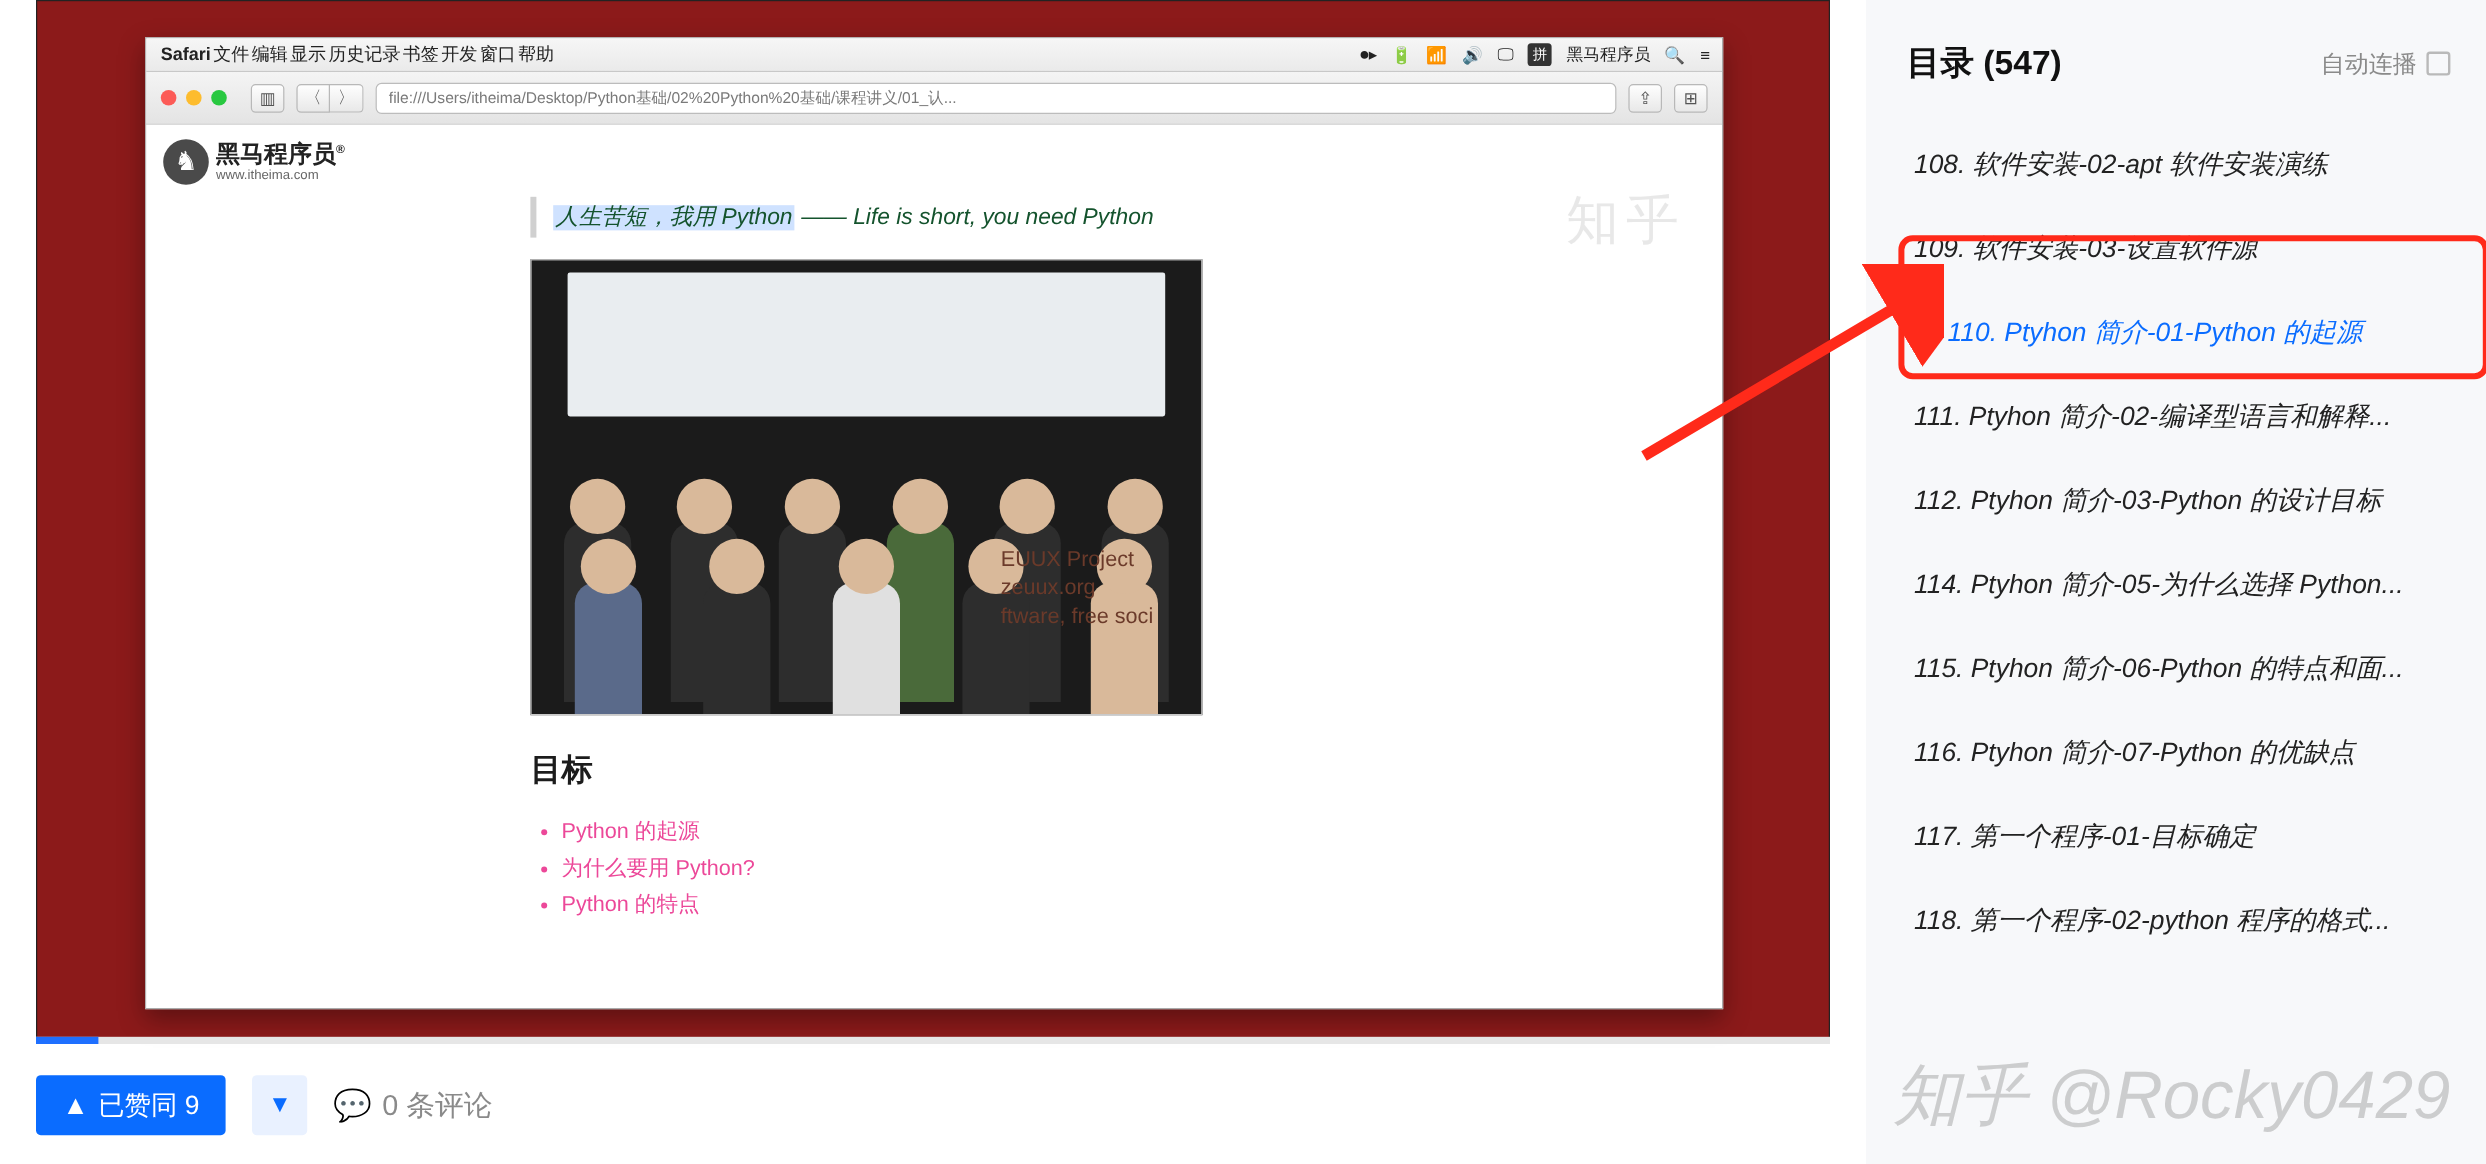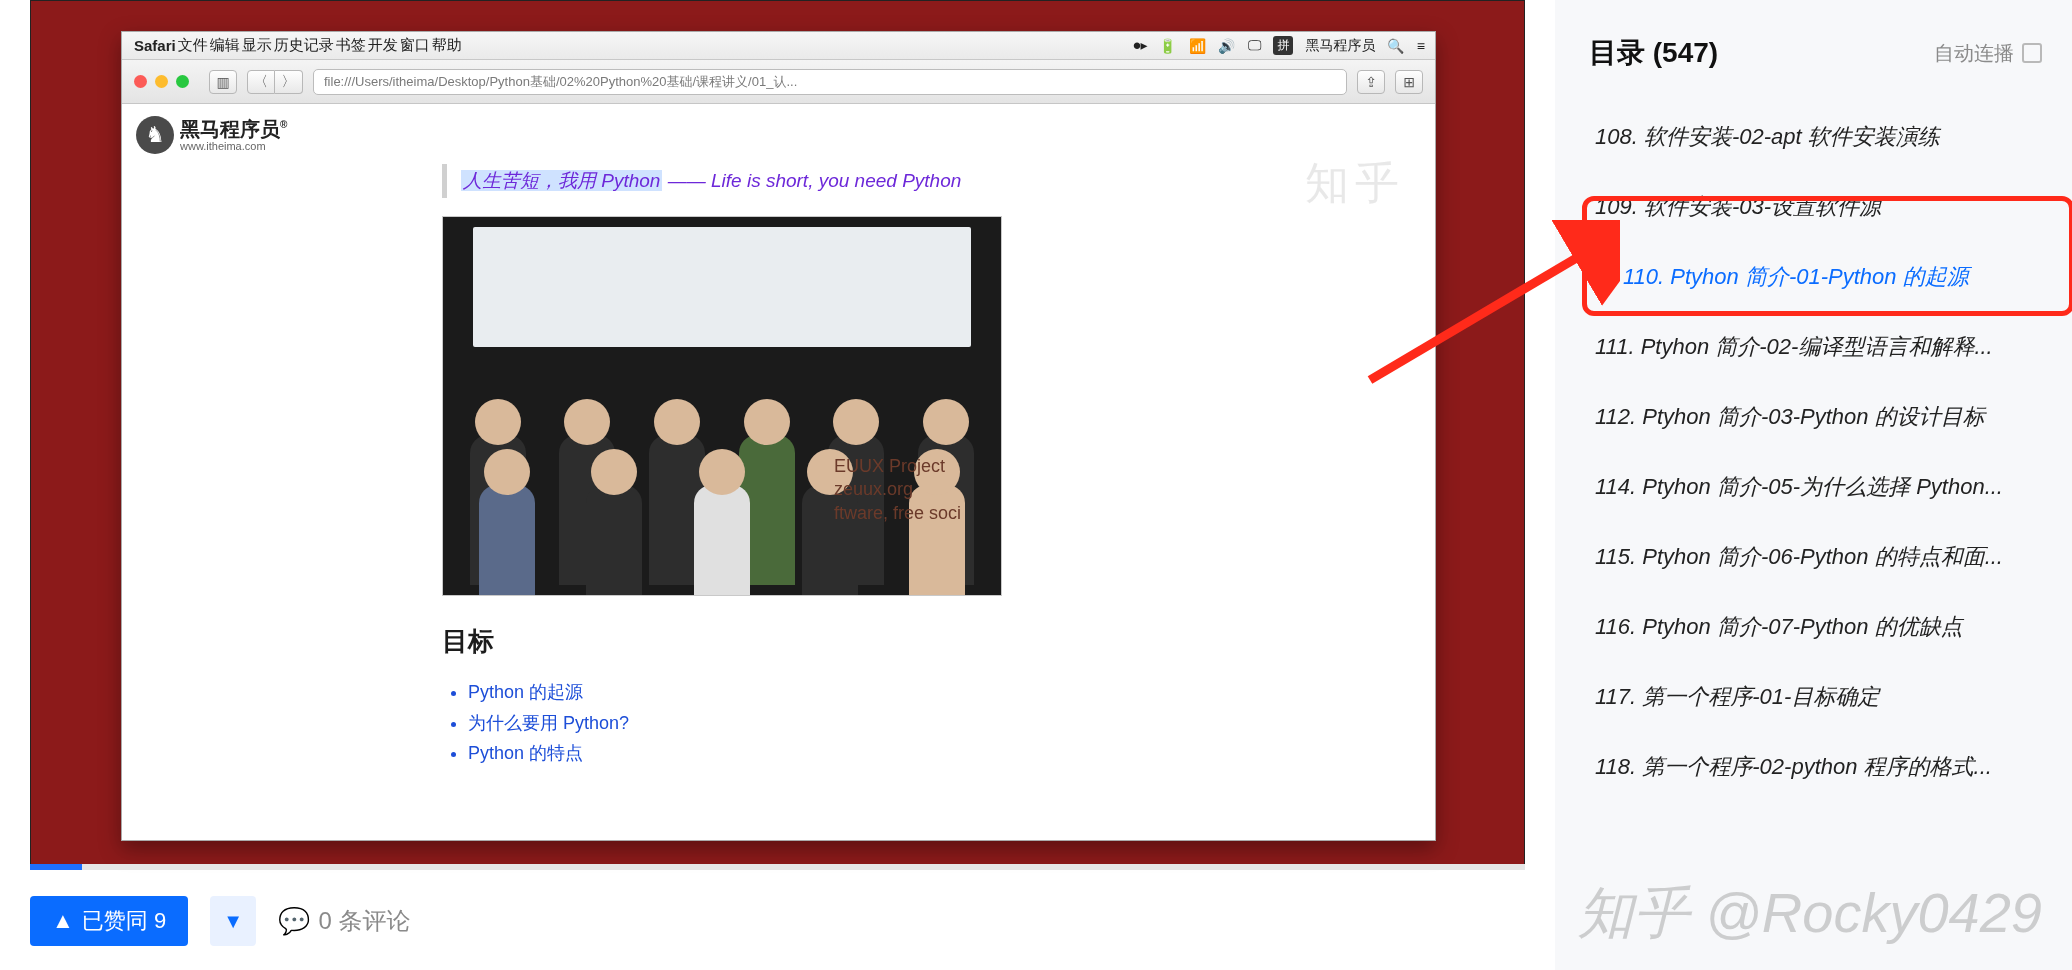--- a/index.html
+++ b/index.html
@@ -126,21 +126,21 @@
   .article {
     position:absolute;
     left:320px; top:60px;
     width:700px;
   }
   .article h1 { font-size:34px; color:#1c1c1c; margin-bottom:32px; font-weight:700;}
   .quote-bar {
     border-left:5px solid #d0d0d0;
     padding:4px 0 4px 14px;
     font-size:19px;
-    color:#6d28d9;
+    color:#14532d;
     margin-bottom:18px;
     font-style:italic;
   }
   .quote-bar .hl { background:#cfe2ff; padding:0 2px; font-style:italic;}
   .group-photo {
     width:560px;
     height:380px;
     border:1px solid #c9c9c9;
     background:#1b1b1b;
     position:relative;
@@ -159,21 +159,21 @@
   .person .head { width:46px; height:46px; background:#d9b99a; border-radius:50%; position:absolute; bottom:140px; left:12px;}
   .person .body { width:56px; height:150px; background:#2d2d2d; position:absolute; bottom:0; left:7px; border-radius:18px 18px 0 0;}
   .person.front .body { height:110px; }
   .person.front .head { bottom:100px; }
   .badge-text {
     position:absolute; right:40px; bottom:70px;
     color:#6b3a2a; font-size:18px; line-height:1.3;
     text-align:left;
   }
   .article h2 { font-size:26px; color:#1c1c1c; margin:10px 0 18px; font-weight:700;}
-  .article ul { list-style:disc; padding-left:26px; font-size:18px; color:#1d4ed8; line-height:1.7;}
+  .article ul { list-style:disc; padding-left:26px; font-size:18px; color:#ec4899; line-height:1.7;}
   .watermark {
     position:absolute;
     right:30px; top:50px;
     font-size:44px; letter-spacing:6px;
     color:rgba(230,230,230,0.9);
     font-weight:300;
   }
   .progress {
     position:relative;
     height:6px;

